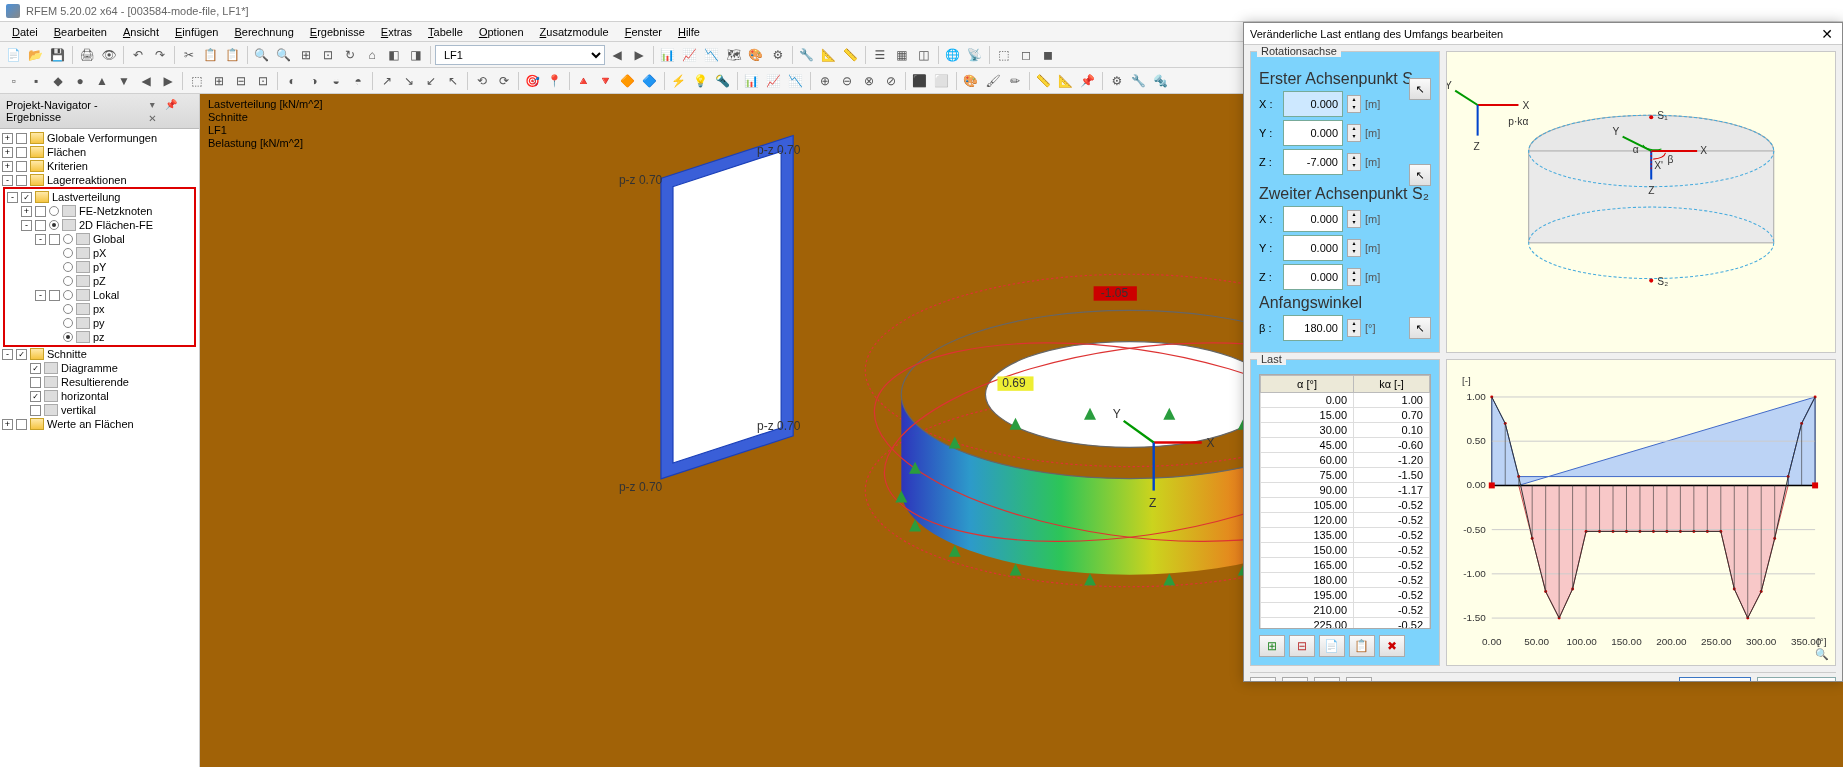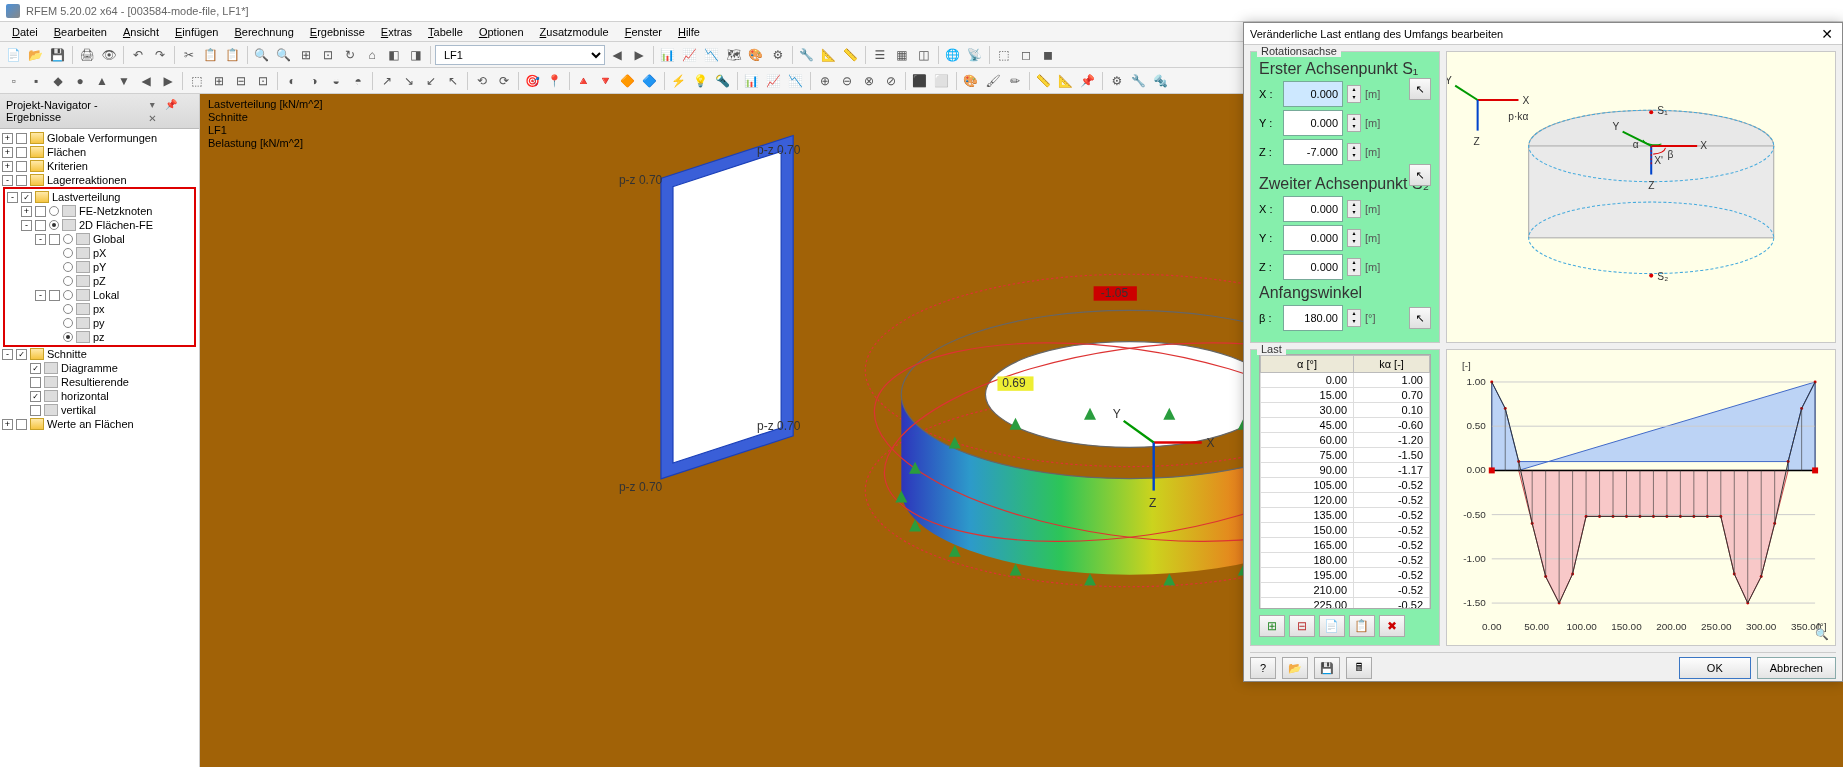--- a/index.html
+++ b/index.html
@@ -46,21 +46,21 @@
 .viewport { flex: 1; position: relative; background: #a16207; }
 .vp-info { position: absolute; top: 4px; left: 8px; font-size: 11px; color: #000; line-height: 13px; }
 .vp-canvas { position:absolute; top:0; left:0; width:100%; height:100%; }
 
 
 .dialog { position: absolute; top: 22px; right: 0; width: 600px; height: 660px; background: #f0f0f0; border: 1px solid #888; box-shadow: 0 0 12px rgba(0,0,0,.25); display: flex; flex-direction: column; }
 .dlg-title { height: 22px; background: #fff; border-bottom: 1px solid #ccc; display: flex; align-items: center; padding: 0 6px; justify-content: space-between; }
 .dlg-title .close { width: 18px; height: 18px; display:flex; align-items:center; justify-content:center; cursor:pointer; font-size:14px; }
 .dlg-body { flex: 1; padding: 6px; display: grid; grid-template-columns: 190px 1fr; grid-template-rows: auto auto 1fr auto; gap: 6px; overflow:hidden; }
 
-.group { border: 1px solid #c8c8c8; background: #86efac; padding: 4px 8px 8px; position: relative; }
+.group { border: 1px solid #c8c8c8; background: #7dd3fc; padding: 14px 8px 8px; position: relative; }
 .group-title { font-size: 11px; color: #333; position: absolute; top: -7px; left: 6px; background: #f0f0f0; padding: 0 4px; }
 .field-row { display: flex; align-items: center; margin: 3px 0; gap: 4px; }
 .field-row label { width: 20px; }
 .spin-input { width: 60px; height: 26px; border: 1px solid #7a9; padding: 0 4px; text-align: right; font-size: 11px; }
 .spin-input.selected { background: #cde8ff; }
 .spin-btns { width: 14px; height: 18px; display: flex; flex-direction: column; border:1px solid #aaa; }
 .spin-btns span { flex:1; font-size:6px; text-align:center; line-height:7px; cursor:pointer; background:#eee; }
 .unit { color: #555; }
 .pick-btn { width: 22px; height: 22px; margin-left: auto; border: 1px solid #aaa; background: linear-gradient(#fafafa,#e0e0e0); display:flex; align-items:center; justify-content:center; cursor:pointer; }
 

